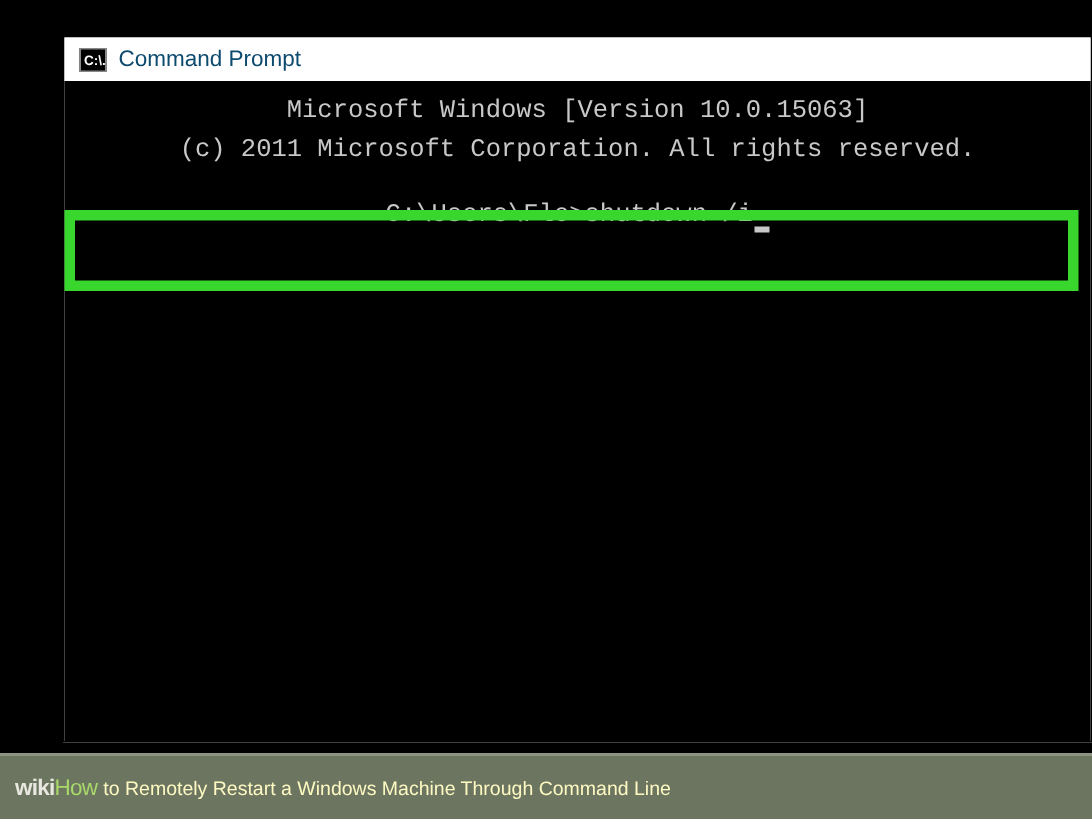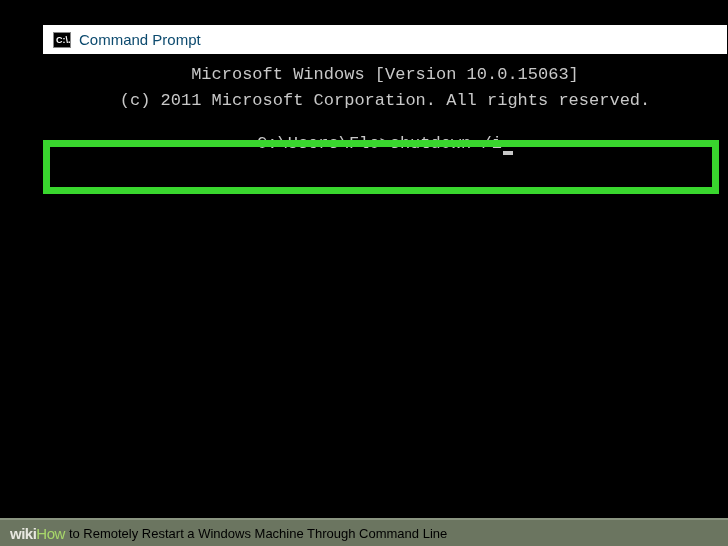--- a/index.html
+++ b/index.html
@@ -78,42 +78,42 @@
       background: #c8c8c8;
       vertical-align: bottom;
       margin-bottom: 2px;
       margin-left: 1px;
     }
     .caption-bar {
       position: absolute;
       left: 0;
       right: 0;
       bottom: 0;
-      height: 28px;
+      height: 44px;
       background: #6b7560;
       border-top: 2px solid #8a9480;
       display: flex;
       align-items: center;
       padding: 11px 10px;
       font-family: Arial, Helvetica, sans-serif;
     }
     .wiki {
       color: #e8e8e0;
       font-weight: bold;
       font-size: 15px;
       letter-spacing: -0.5px;
     }
     .how {
       color: #a8d86a;
       font-weight: normal;
       font-size: 15px;
       letter-spacing: -0.5px;
     }
     .caption-text {
-      color: #000000;
+      color: #fef9c3;
       font-size: 13px;
       margin-left: 4px;
     }
   </style>
 </head>
 <body>
 
 <div class="window">
   <div class="titlebar">
     <div class="cmd-icon">C:\.</div>

